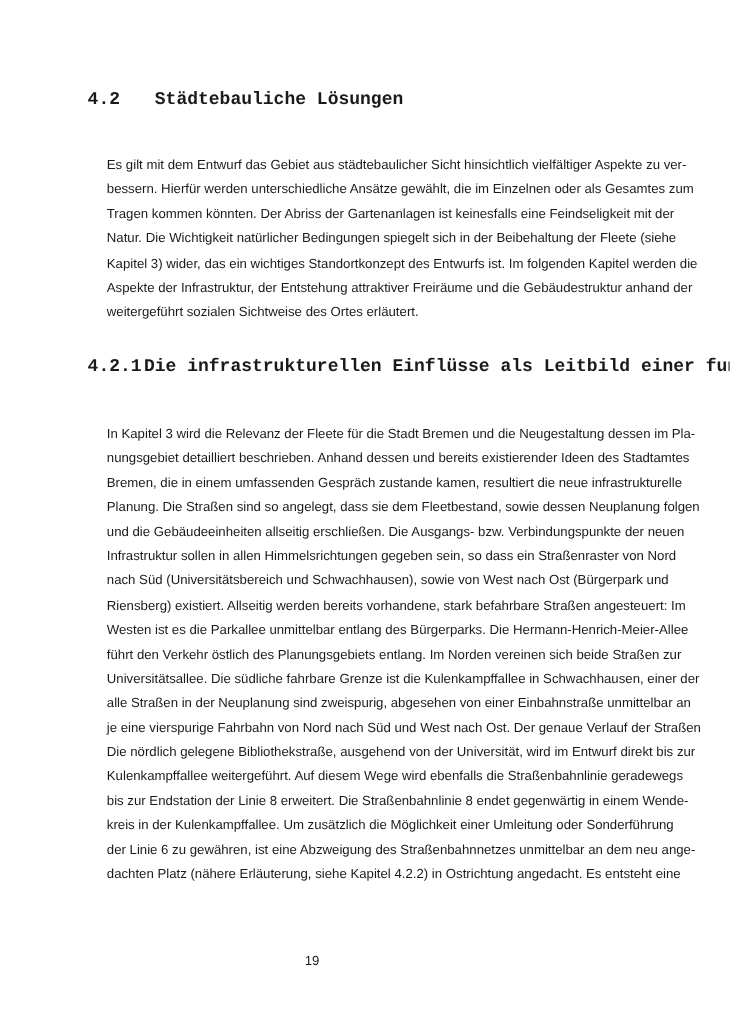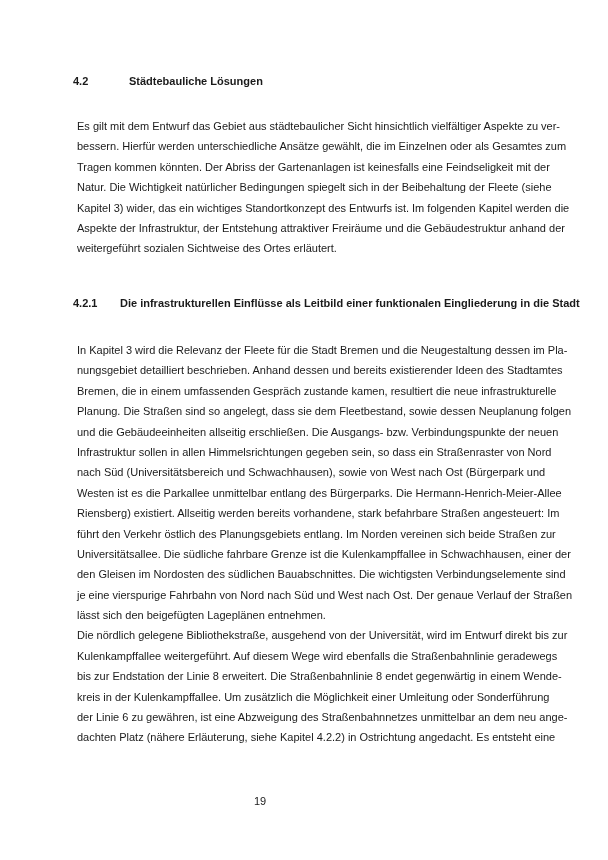--- a/index.html
+++ b/index.html
@@ -1,31 +1,31 @@
 <!DOCTYPE html>
 <html><head>
 <meta charset="utf-8">
 <style>
   html, body { margin:0; padding:0; background:#ffffff; }
   body { width:608px; height:860px; position:relative; overflow:hidden; }
   .page { position:absolute; left:0; top:0; width:608px; height:860px; background:#fff; }
   .heading {
     position:absolute; left:73px; width:470px;
-    font-family:Liberation Sans, sans-serif; font-weight:bold;
-    font-size:11px; color:#1a1a1a; white-space:nowrap;
+    font-family:Liberation Mono, monospace; font-weight:bold;
+    font-size:15px; color:#1a1a1a; white-space:nowrap;
   }
   .heading .num { display:inline-block; }
   .h42 { top:75px; }
   .h42 .num { width:56px; }
   .h421 { top:297px; }
   .h421 .num { width:47px; }
   .para {
     position:absolute; left:73px; width:462px;
     font-family:"Liberation Sans", sans-serif; font-size:11px;
-    color:#1a1a1a; line-height:20.4px; margin:4px;
+    color:#1a1a1a; line-height:20.4px; margin:16px;
   }
   .line { display:block; text-align:justify; text-align-last:justify; white-space:nowrap; height:20.4px; overflow:visible; }
   .line.last { text-align-last:left; }
   .p1 { top:112px; }
   .p2 { top:336px; }
   .pagenum {
     position:absolute; top:795px; left:0; width:520px; text-align:center;
     font-family:"Liberation Sans", sans-serif; font-size:11px; color:#1a1a1a;
   }
 </style>
@@ -53,27 +53,26 @@
   </div>
 
   <div class="para p2" id="para2">
       <span class="line">In Kapitel 3 wird die Relevanz der Fleete für die Stadt Bremen und die Neugestaltung dessen im Pla-</span>
       <span class="line">nungsgebiet detailliert beschrieben. Anhand dessen und bereits existierender Ideen des Stadtamtes</span>
       <span class="line">Bremen, die in einem umfassenden Gespräch zustande kamen, resultiert die neue infrastrukturelle</span>
       <span class="line">Planung. Die Straßen sind so angelegt, dass sie dem Fleetbestand, sowie dessen Neuplanung folgen</span>
       <span class="line">und die Gebäudeeinheiten allseitig erschließen. Die Ausgangs- bzw. Verbindungspunkte der neuen</span>
       <span class="line">Infrastruktur sollen in allen Himmelsrichtungen gegeben sein, so dass ein Straßenraster von Nord</span>
       <span class="line">nach Süd (Universitätsbereich und Schwachhausen), sowie von West nach Ost (Bürgerpark und</span>
+      <span class="line">Riensberg) existiert. Allseitig werden bereits vorhandene, stark befahrbare Straßen angesteuert: Im</span>
       <span class="line">Westen ist es die Parkallee unmittelbar entlang des Bürgerparks. Die Hermann-Henrich-Meier-Allee</span>
-      <span class="line">Riensberg) existiert. Allseitig werden bereits vorhandene, stark befahrbare Straßen angesteuert: Im</span>
       <span class="line">führt den Verkehr östlich des Planungsgebiets entlang. Im Norden vereinen sich beide Straßen zur</span>
       <span class="line">Universitätsallee. Die südliche fahrbare Grenze ist die Kulenkampffallee in Schwachhausen, einer der</span>
-      <span class="line">den Gleisen im Nordosten des südlichen Bauabschnittes. Die wichtigsten Verbindungselemente sind</span>
+      <span class="line">alle Straßen in der Neuplanung sind zweispurig, abgesehen von einer Einbahnstraße unmittelbar an</span>
       <span class="line">je eine vierspurige Fahrbahn von Nord nach Süd und West nach Ost. Der genaue Verlauf der Straßen</span>
-      <span class="line last">lässt sich den beigefügten Lageplänen entnehmen.</span>
       <span class="line">Die nördlich gelegene Bibliothekstraße, ausgehend von der Universität, wird im Entwurf direkt bis zur</span>
       <span class="line">Kulenkampffallee weitergeführt. Auf diesem Wege wird ebenfalls die Straßenbahnlinie geradewegs</span>
       <span class="line">bis zur Endstation der Linie 8 erweitert. Die Straßenbahnlinie 8 endet gegenwärtig in einem Wende-</span>
       <span class="line">kreis in der Kulenkampffallee. Um zusätzlich die Möglichkeit einer Umleitung oder Sonderführung</span>
       <span class="line">der Linie 6 zu gewähren, ist eine Abzweigung des Straßenbahnnetzes unmittelbar an dem neu ange-</span>
       <span class="line">dachten Platz (nähere Erläuterung, siehe Kapitel 4.2.2) in Ostrichtung angedacht. Es entsteht eine</span>
     </div>
 
   <div class="pagenum">19</div>
 </div>

